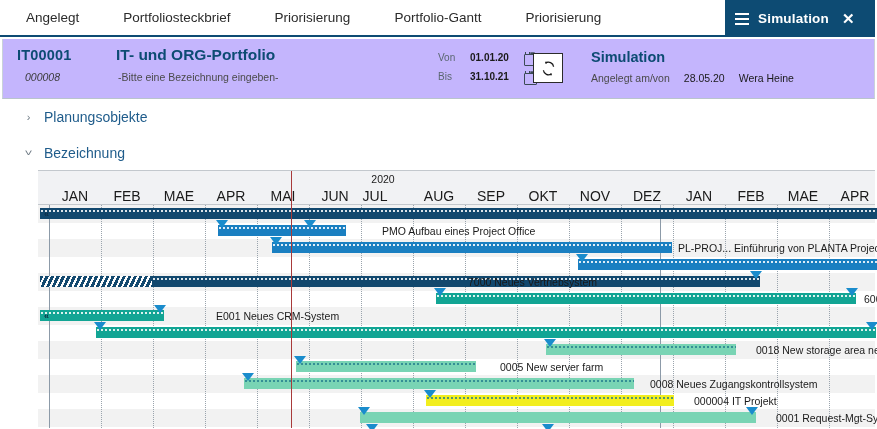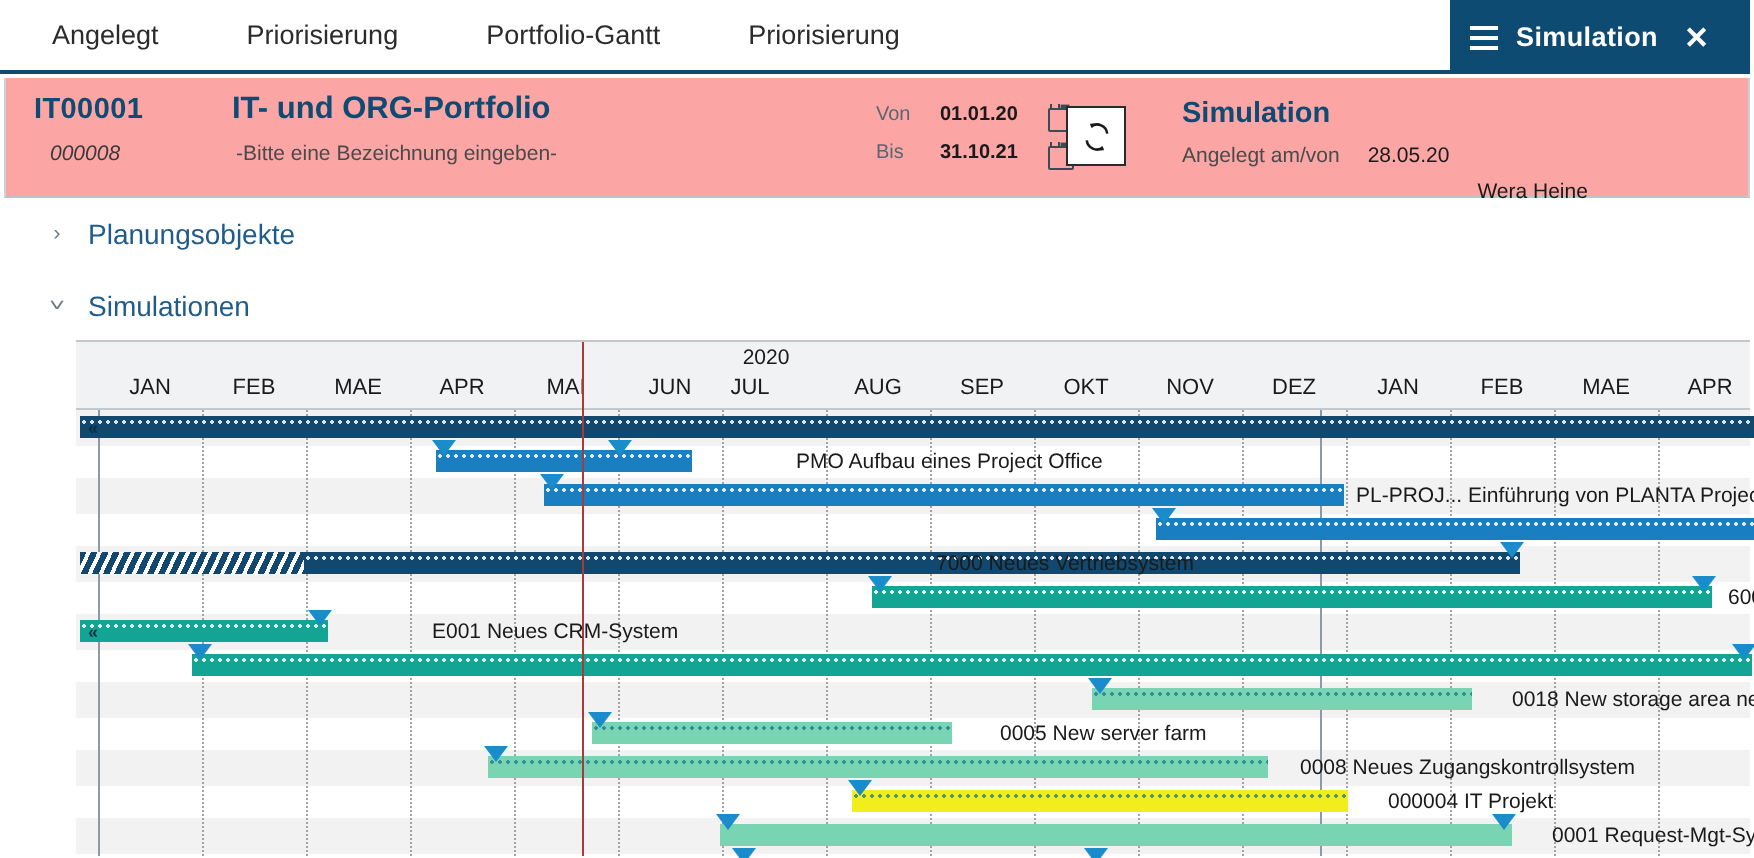--- a/index.html
+++ b/index.html
@@ -32,21 +32,21 @@
   .sim-tab .burger { display:inline-block; width:14px; }
   .sim-tab .burger span {
     display:block; height:2px; background:#fff; margin:3px 0; border-radius:0;
   }
   .sim-tab .sim-label { font-size:13.5px; font-weight:bold; letter-spacing:.2px; }
   .sim-tab .closex { font-size:15px; font-weight:bold; margin-left:4px; cursor:pointer; }
 
   
   .headerpanel {
     position:absolute; left:2px; top:39px; width:873px; height:60px;
-    background:#fca5a5; border:1px solid #c9d2d9; border-top:none;
+    background:#c4b5fd; border:1px solid #c9d2d9; border-top:none;
     border-bottom:1px solid #b9c4cc;
   }
   .hp-id {
     position:absolute; left:14px; top:8px;
     font-size:14.5px; font-weight:bold; color:#0d4b73; letter-spacing:.2px;
   }
   .hp-subid {
     position:absolute; left:22px; top:32px;
     font-size:10.5px; color:#3a3a3a;font-style:italic;
   }
@@ -75,21 +75,21 @@
   .refresh-btn {
     position:absolute; left:530px; top:14px; width:30px; height:30px;
     border:1.4px solid #2b2b2b; background:#fff; display:flex;
     align-items:center; justify-content:center; cursor:pointer;
   }
   .refresh-btn svg { display:block; }
   .hp-simblock { position:absolute; left:588px; top:10px; }
   .hp-simtitle { font-size:14.5px; font-weight:bold; color:#0d4b73; }
   .hp-simmeta { margin-top:7px; font-size:10.5px; color:#4a4a4a; display:flex; gap:14px; }
   .hp-simmeta .m-date { color:#1a1a1a; }
-  .hp-simmeta .m-user { color:#1a1a1a;margin-top:18px; }
+  .hp-simmeta .m-user { color:#1a1a1a; }
 
   
   .section-row { position:absolute; left:0; display:flex; align-items:center; gap:11px; cursor:pointer; }
   #sec-planung { top:109px; left:24px; }
   #sec-termin  { top:145px; left:24px; }
   .chev { font-size:11px; color:#6f7b85; width:9px; display:inline-block; text-align:center; }
   .chev.down { transform: scaleX(1.25) scaleY(.8); }
   .sec-label { font-size:14px; color:#1f5c8b; }
 
   
@@ -99,21 +99,21 @@
   }
   .gantt-head {
     position:relative; height:35px; width:839px;
     background:#f1f2f4; border-bottom:1px solid #c3c8cd;
     border-top:1px solid #c3c8cd;
   }
   .year-lbl {
     position:absolute; top:2px; font-size:10.5px; color:#1a1a1a; text-align:center;
   }
   .mon-lbl {
-    position:absolute; top:17px; font-size:11px; color:#1a1a1a;
+    position:absolute; top:17px; font-size:14px; color:#1a1a1a;
     text-align:center; width:52px;
   }
   .grid-area { position:relative; width:839px; height:223px; background:#fff; }
   .row {
     position:absolute; left:0; width:839px; height:18px;
   }
   .row.alt { background:#f2f2f2; }
   .vline {
     position:absolute; top:0; width:1px; height:223px;
     border-left:1px dotted #9aa4ad; z-index:3;
@@ -157,20 +157,21 @@
   }
 </style>
 </head>
 <body>
 
 <div id="app">
 
   <div class="topnav">
     <div class="nav-items">
       <div class="nav-item">Angelegt</div>
+      <div class="nav-item">Portfoliosteckbrief</div>
       <div class="nav-item">Priorisierung</div>
       <div class="nav-item">Portfolio-Gantt</div>
       <div class="nav-item">Priorisierung</div>
       <div class="nav-spacer"></div>
     </div>
     <div class="sim-tab">
       <span class="burger">
         <span></span>
           <span></span>
           <span></span>
@@ -217,21 +218,21 @@
       </div>
     </div>
   </div>
 
   <div class="section-row" id="sec-planung">
     <span class="chev">›</span>
     <span class="sec-label">Planungsobjekte</span>
   </div>
   <div class="section-row" id="sec-termin">
     <span class="chev down">˅</span>
-    <span class="sec-label">Simulationen</span>
+    <span class="sec-label">Bezeichnung</span>
   </div>
 
   <div class="gantt">
     <div class="gantt-head" id="gantt-head">
         <div class="year-lbl" style="left: 325px; width: 40px;">2020</div>
         <div class="mon-lbl" style="left: 11px;">JAN</div>
         <div class="mon-lbl" style="left: 63px;">FEB</div>
         <div class="mon-lbl" style="left: 115px;">MAE</div>
         <div class="mon-lbl" style="left: 167px;">APR</div>
         <div class="mon-lbl" style="left: 219px;">MAI</div>
@@ -283,21 +284,21 @@
         <div class="vline today" style="left: 253px;"></div>
         <div class="bar dark" style="left: 2px; width: 876px; top: 3px;">
           <div class="dotline"></div>
         </div>
         <div class="rewind" style="left: 6px; top: 4px;">«</div>
         <div class="bar blue" style="left: 180px; width: 128px; top: 20px;">
           <div class="dotline"></div>
         </div>
         <div class="marker blue" style="left: 178px; top: 15px;"></div>
         <div class="marker blue" style="left: 266px; top: 15px;"></div>
-        <div class="bar-label" style="left: 360px; top: 20.5px;">PMO  Aufbau eines Project Office</div>
+        <div class="bar-label" style="left: 344px; top: 20.5px;">PMO  Aufbau eines Project Office</div>
         <div class="bar blue" style="left: 234px; width: 400px; top: 37px;">
           <div class="dotline"></div>
         </div>
         <div class="marker blue" style="left: 232px; top: 32px;"></div>
         <div class="bar-label" style="left: 640px; top: 37.5px;">PL-PROJ...  Einführung von PLANTA Project</div>
         <div class="bar blue" style="left: 540px; width: 418px; top: 54px;">
           <div class="dotline"></div>
         </div>
         <div class="marker blue" style="left: 538px; top: 49px;"></div>
         <div class="bar dark" style="left: 2px; width: 720px; top: 71px;">

